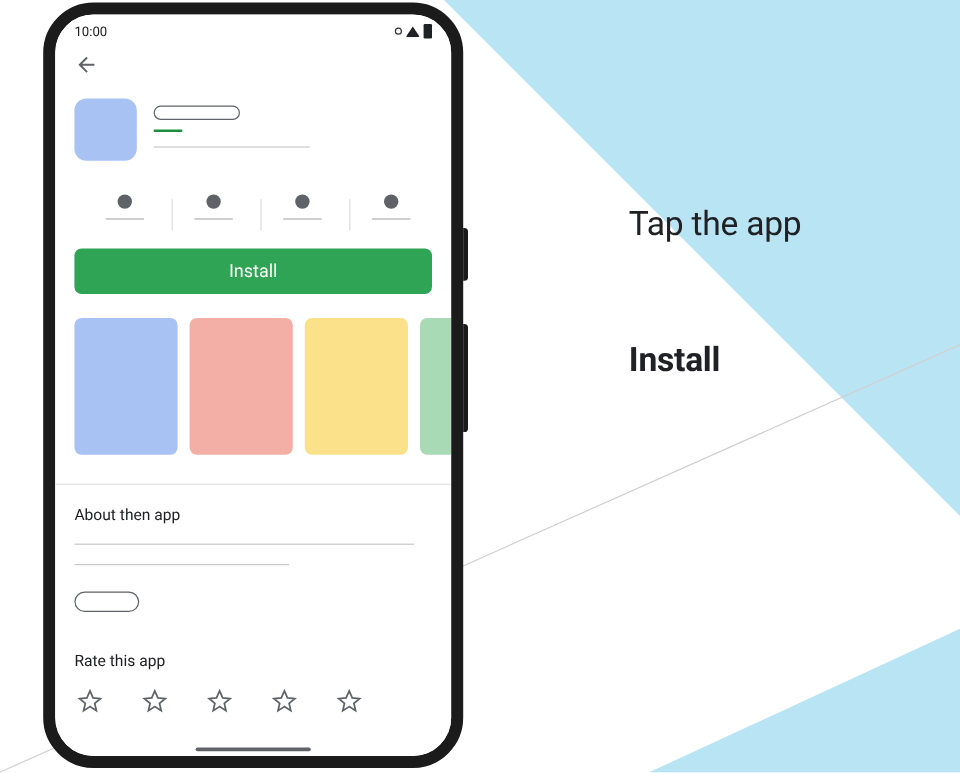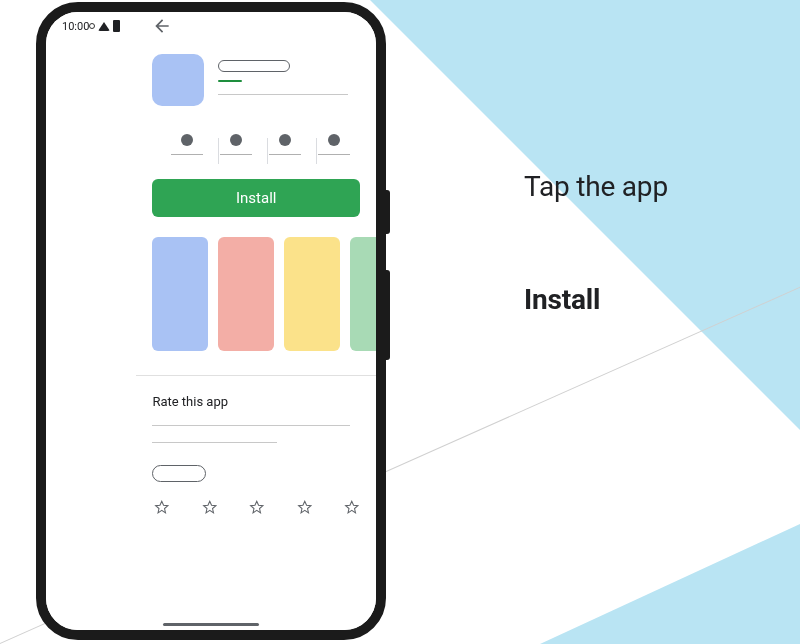--- a/index.html
+++ b/index.html
@@ -9,21 +9,21 @@
   .bg-top{position:absolute;right:0;top:0;width:430px;height:430px;background:#b9e4f3;transform-origin:top right;clip-path:polygon(0 0,100% 0,100% 100%);}
   .bg-bot{position:absolute;right:0;bottom:0;width:260px;height:120px;background:#b9e4f3;clip-path:polygon(100% 0,100% 100%,0 100%);}
   .diag-line{position:absolute;left:0;bottom:0;width:900px;height:1px;background:#d0d0d0;transform:rotate(-24deg);transform-origin:left bottom;}
   
   .caption{position:absolute;left:524px;top:168px;width:230px;color:#202124;font-size:28px;line-height:1.35;font-weight:400;letter-spacing:-0.2px;}
   .caption .bold{font-weight:700;}
   
   .phone{position:absolute;left:36px;top:2px;width:350px;height:638px;border:10px solid #1b1b1b;border-radius:42px;background:#fff;overflow:hidden;}
   .pwr-btn{position:absolute;left:386px;top:190px;width:4px;height:44px;background:#1b1b1b;border-radius:0 3px 3px 0;}
   .vol-btn{position:absolute;left:386px;top:270px;width:4px;height:90px;background:#1b1b1b;border-radius:0 3px 3px 0;}
-  .screen{position:absolute;inset:0;background:#fff;display:flex;}
+  .screen{position:absolute;inset:0;background:#fff;display:flex;flex-direction:column;}
   
   .status{height:28px;display:flex;align-items:center;justify-content:space-between;padding:0 16px;font-size:11px;color:#202124;}
   .status-right{display:flex;align-items:center;gap:3px;}
   .ico-dot{width:6px;height:6px;border:1px solid #333;border-radius:50%;}
   .ico-wifi{width:0;height:0;border-left:6px solid transparent;border-right:6px solid transparent;border-bottom:9px solid #202124;border-radius:2px;}
   .ico-batt{width:7px;height:12px;background:#202124;border-radius:1px;}
   
   .content{flex:1;overflow:hidden;padding:0 16px;}
   .back{margin-top:4px;}
   .back svg{display:block;}
@@ -133,25 +133,26 @@
 
         <div class="shots">
           <div class="shot s-blue"></div>
           <div class="shot s-red"></div>
           <div class="shot s-yel"></div>
           <div class="shot s-grn"></div>
         </div>
 
         <div class="divider"></div>
 
-        <div class="section-title">Rate this app</div>
+        <div class="section-title">About then app</div>
         <div class="about-line l2"></div>
         <div class="about-line l3"></div>
         <div class="chip"></div>
 
+        <div class="section-title" style="margin-top:34px">Rate this app</div>
         <div class="stars">
           <svg class="star" viewBox="0 0 24 24">
               <path d="M12 17.3 6.2 21l1.5-6.6L2.5 10l6.7-.6L12 3l2.8 6.4 6.7.6-5.2 4.4L17.8 21z" fill="none" stroke="#5f6368" stroke-width="1.6"></path>
             </svg>
           <svg class="star" viewBox="0 0 24 24">
               <path d="M12 17.3 6.2 21l1.5-6.6L2.5 10l6.7-.6L12 3l2.8 6.4 6.7.6-5.2 4.4L17.8 21z" fill="none" stroke="#5f6368" stroke-width="1.6"></path>
             </svg>
           <svg class="star" viewBox="0 0 24 24">
               <path d="M12 17.3 6.2 21l1.5-6.6L2.5 10l6.7-.6L12 3l2.8 6.4 6.7.6-5.2 4.4L17.8 21z" fill="none" stroke="#5f6368" stroke-width="1.6"></path>
             </svg>

